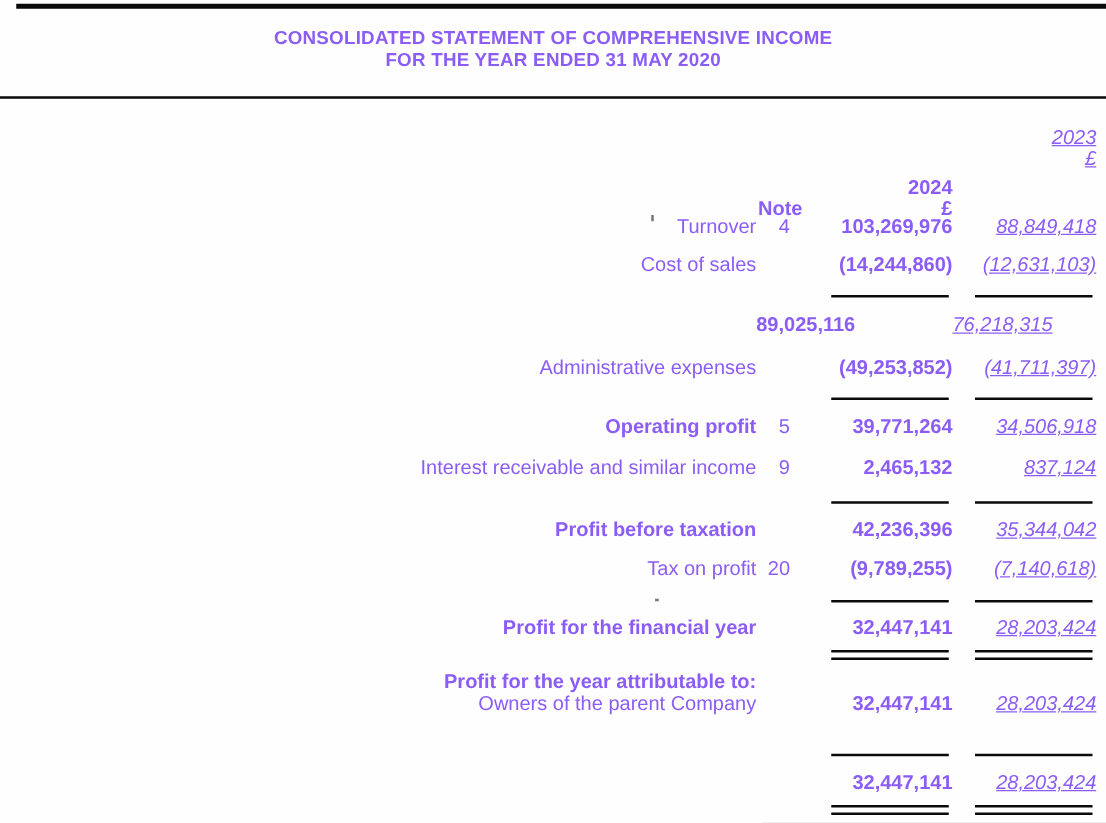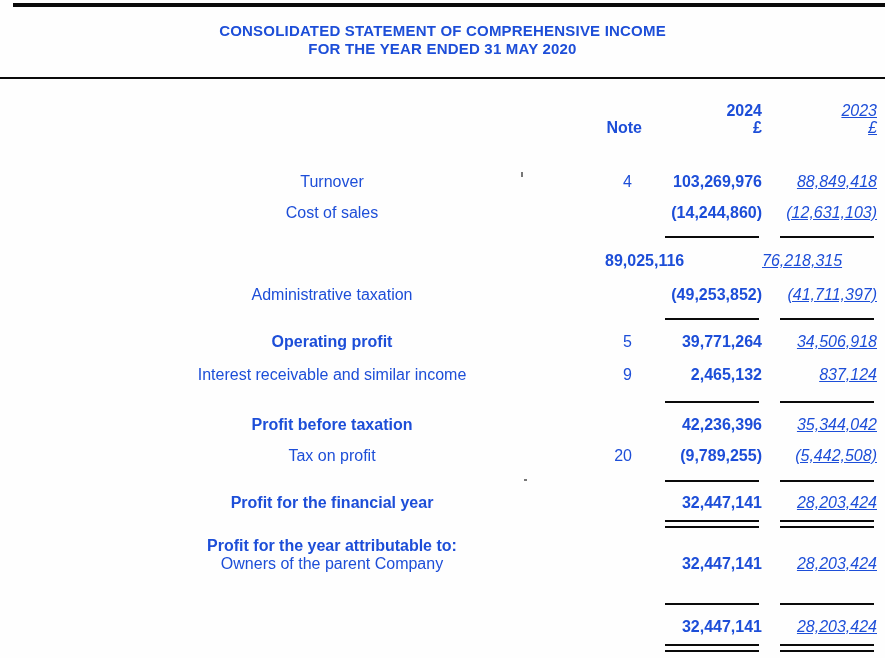--- a/index.html
+++ b/index.html
@@ -1,44 +1,44 @@
 <!DOCTYPE html>
 <html><head>
 <meta charset="utf-8">
 <style>
   html,body{margin:0;padding:0;background:#e8e8e8;}
   .page{
     position:relative;
     width:885px;height:658px;
     background:#fefefe;
     font-family:"Liberation Sans","DejaVu Sans",sans-serif;
-    color:#1d4ed8;
+    color:#8b5cf6;
     overflow:hidden;
   }
   .rule-top{position:absolute;top:3px;left:13px;right:0;height:4px;background:#0a0a0a;}
   .rule-title{position:absolute;top:77px;left:0;right:0;height:2px;background:#0a0a0a;}
   .title{
     position:absolute;top:22px;left:0;width:100%;
     text-align:center;font-weight:bold;font-size:15px;line-height:18px;
     letter-spacing:.2px;
   }
   .grid-row{
     position:absolute;left:0;right:0;
     display:grid;
     grid-template-columns:590px 37px 120px 15px 100px;
     padding:0 8px 0 15px;
     font-size:16px;line-height:20px;
   }
-  .c-label{text-align:center;margin-left:44px;}
+  .c-label{text-align:right;margin-left:44px;}
   .c-note,.c-v24,.c-v23{text-align:right;white-space:nowrap;}
   .c-note{font-weight:bold;}
   .grid-row.body .c-note{padding-right:10px;font-weight:normal;}
   .c-v24{font-weight:bold;}
   .c-v23{font-style:italic;text-decoration:underline;}
-  .hdr-bold{font-weight:bold;}
+  .hdr-bold{font-weight:bold;margin-top:40px;}
   .hdr-ital{font-style:italic;}
   .lbl-bold .c-label{font-weight:bold;}
   .rule{width:94px;margin-left:auto;margin-right:3px;border-top:2px solid #0a0a0a;}
   .rule.double{height:4px;border-bottom:2px solid #0a0a0a;}
   .speck{position:absolute;background:#777;}
 </style>
 </head>
 <body>
 
 <div class="page">
@@ -96,21 +96,21 @@
   </div>
 
   <div class="grid-row body lbl-bold" style="top:251px">
     <div class="c-note"></div>
     <div class="c-v24">89,025,116</div>
     <div></div>
     <div class="c-v23">76,218,315</div>
   </div>
 
   <div class="grid-row body" style="top:285px">
-    <div class="c-label">Administrative taxation</div>
+    <div class="c-label">Administrative expenses</div>
     <div class="c-note"></div>
     <div class="c-v24">(49,253,852)</div>
     <div></div>
     <div class="c-v23">(41,711,397)</div>
   </div>
 
   <div class="grid-row" style="top:318px">
     <div></div>
       <div></div>
     <div>
@@ -156,21 +156,21 @@
     <div class="c-v24">42,236,396</div>
     <div></div>
     <div class="c-v23">35,344,042</div>
   </div>
 
   <div class="grid-row body" style="top:446px">
     <div class="c-label">Tax on profit</div>
     <div class="c-note">20</div>
     <div class="c-v24">(9,789,255)</div>
     <div></div>
-    <div class="c-v23">(5,442,508)</div>
+    <div class="c-v23">(7,140,618)</div>
   </div>
 
   <div class="grid-row" style="top:480px">
     <div></div>
       <div></div>
     <div>
         <div class="rule"></div>
       </div>
     <div></div>
     <div>

